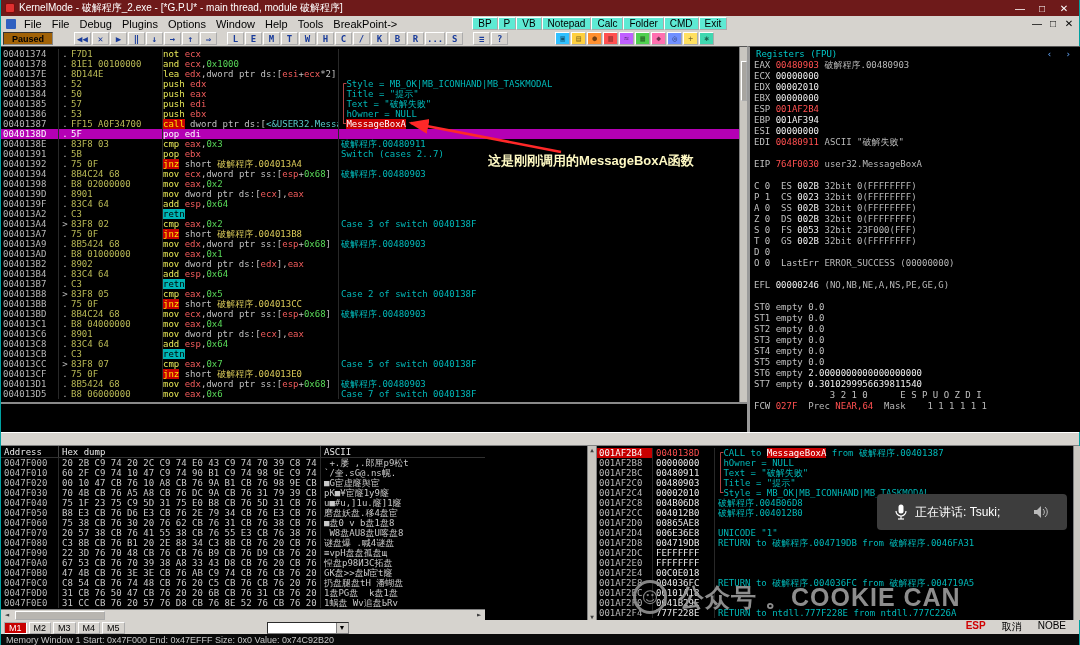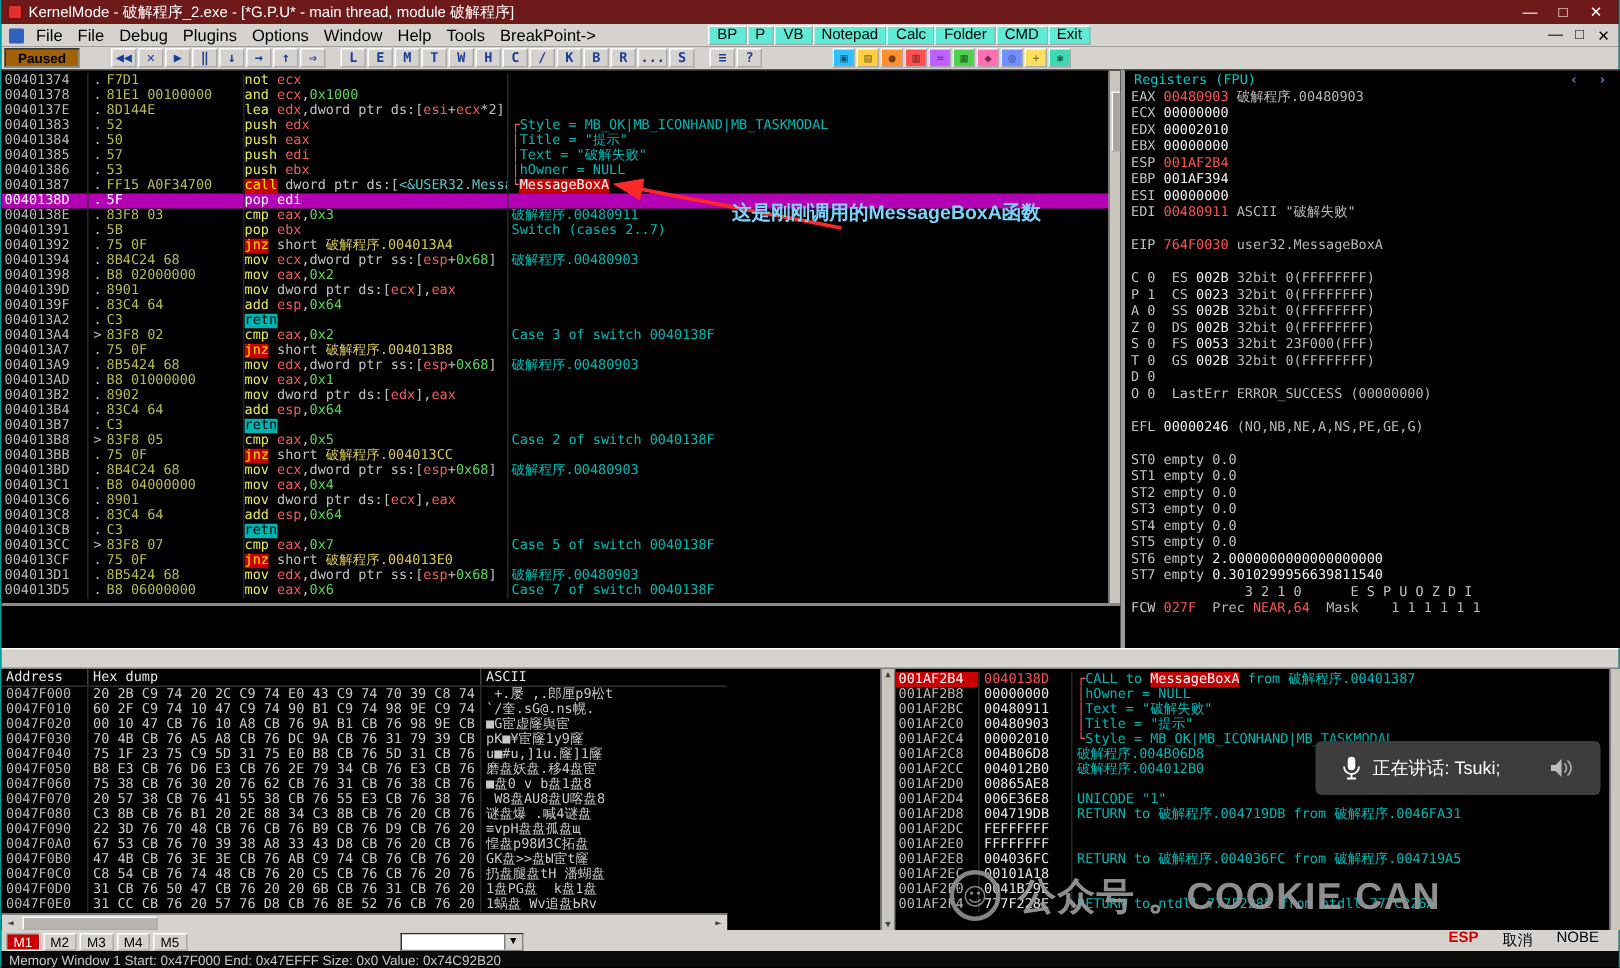--- a/index.html
+++ b/index.html
@@ -111,21 +111,21 @@
 .cmd-input{flex:1;border:none;font:9px "DejaVu Sans Mono",monospace;outline:none;padding:0 2px;min-width:0}
 .cmd-drop{width:12px;background:#d6d3ce;border-left:1px solid #808080;font-size:7px;text-align:center;line-height:10px}
 .sb-right{margin-left:auto;display:flex;gap:16px;padding-right:10px;font-size:10px}
 .sb-esp{color:#d00000;font-weight:bold}
 
 
 .bottombar{position:absolute;left:0;top:634px;width:100%;height:11px;background:#0a0a0a;color:#c8c8c8;font:9px "Liberation Sans",sans-serif;display:flex;align-items:center;padding-left:5px;z-index:10}
 
 
 .annot-arrow{position:absolute;left:0;top:46px;z-index:29;pointer-events:none}
-.annotation{position:absolute;left:487px;top:133px;color:#7dd3fc;font:bold 13px "Liberation Sans",sans-serif;z-index:30;white-space:nowrap}
+.annotation{position:absolute;left:487px;top:152px;color:#fef9c3;font:bold 13px "Liberation Sans",sans-serif;z-index:30;white-space:nowrap}
 .speech-overlay{position:absolute;left:876px;top:494px;width:190px;height:36px;background:#3d3d3d;border-radius:4px;display:flex;align-items:center;padding:0 18px;gap:8px;z-index:40;box-shadow:0 1px 5px rgba(0,0,0,.7)}
 .speech-text{color:#fff;font:12px "Liberation Sans",sans-serif;flex:1;white-space:nowrap}
 .watermark{position:absolute;left:632px;top:580px;display:flex;align-items:center;gap:12px;z-index:35;opacity:.92}
 .wm-logo{width:34px;height:34px;border:3px solid #8f8f8f;border-radius:50%;color:#8f8f8f;display:flex;align-items:center;justify-content:center;font:bold 16px "DejaVu Sans",sans-serif;flex:none}
 .wm-text{color:#9a9a9a;font:bold 25px "Liberation Sans",sans-serif;letter-spacing:1px;white-space:nowrap}
 </style>
 </head>
 <body>
 
 <div class="app">
@@ -365,20 +365,21 @@
         <div class="srow"><span class="s-addr">001AF2BC</span><span class="s-val">00480911</span><span class="s-cmt"><span class="tk-brk">│</span><span class="tk-cmt">Text = "破解失败"</span></span></div>
         <div class="srow"><span class="s-addr">001AF2C0</span><span class="s-val">00480903</span><span class="s-cmt"><span class="tk-brk">│</span><span class="tk-cmt">Title = "提示"</span></span></div>
         <div class="srow"><span class="s-addr">001AF2C4</span><span class="s-val">00002010</span><span class="s-cmt"><span class="tk-brk">└</span><span class="tk-cmt">Style = MB_OK|MB_ICONHAND|MB_TASKMODAL</span></span></div>
         <div class="srow"><span class="s-addr">001AF2C8</span><span class="s-val">004B06D8</span><span class="s-cmt"><span class="tk-cmt">破解程序.004B06D8</span></span></div>
         <div class="srow"><span class="s-addr">001AF2CC</span><span class="s-val">004012B0</span><span class="s-cmt"><span class="tk-cmt">破解程序.004012B0</span></span></div>
         <div class="srow"><span class="s-addr">001AF2D0</span><span class="s-val">00865AE8</span><span class="s-cmt"></span></div>
         <div class="srow"><span class="s-addr">001AF2D4</span><span class="s-val">006E36E8</span><span class="s-cmt"><span class="tk-cmt">UNICODE "1"</span></span></div>
         <div class="srow"><span class="s-addr">001AF2D8</span><span class="s-val">004719DB</span><span class="s-cmt"><span class="tk-cmt">RETURN to 破解程序.004719DB from 破解程序.0046FA31</span></span></div>
         <div class="srow"><span class="s-addr">001AF2DC</span><span class="s-val">FEFFFFFF</span><span class="s-cmt"></span></div>
         <div class="srow"><span class="s-addr">001AF2E0</span><span class="s-val">FFFFFFFF</span><span class="s-cmt"></span></div>
+        <div class="srow"><span class="s-addr">001AF2E4</span><span class="s-val">00C0E018</span><span class="s-cmt"></span></div>
         <div class="srow"><span class="s-addr">001AF2E8</span><span class="s-val">004036FC</span><span class="s-cmt"><span class="tk-cmt">RETURN to 破解程序.004036FC from 破解程序.004719A5</span></span></div>
         <div class="srow"><span class="s-addr">001AF2EC</span><span class="s-val">00101A18</span><span class="s-cmt"></span></div>
         <div class="srow"><span class="s-addr">001AF2F0</span><span class="s-val">0041B29E</span><span class="s-cmt"></span></div>
         <div class="srow"><span class="s-addr">001AF2F4</span><span class="s-val">777F228E</span><span class="s-cmt"><span class="tk-cmt">RETURN to ntdll.777F228E from ntdll.777C226A</span></span></div>
       </div>
   </div>
   <div class="stack-scroll"></div>
 
   <div class="statusbar">
     <span id="status-tabs" style="display:flex;gap:2px">

